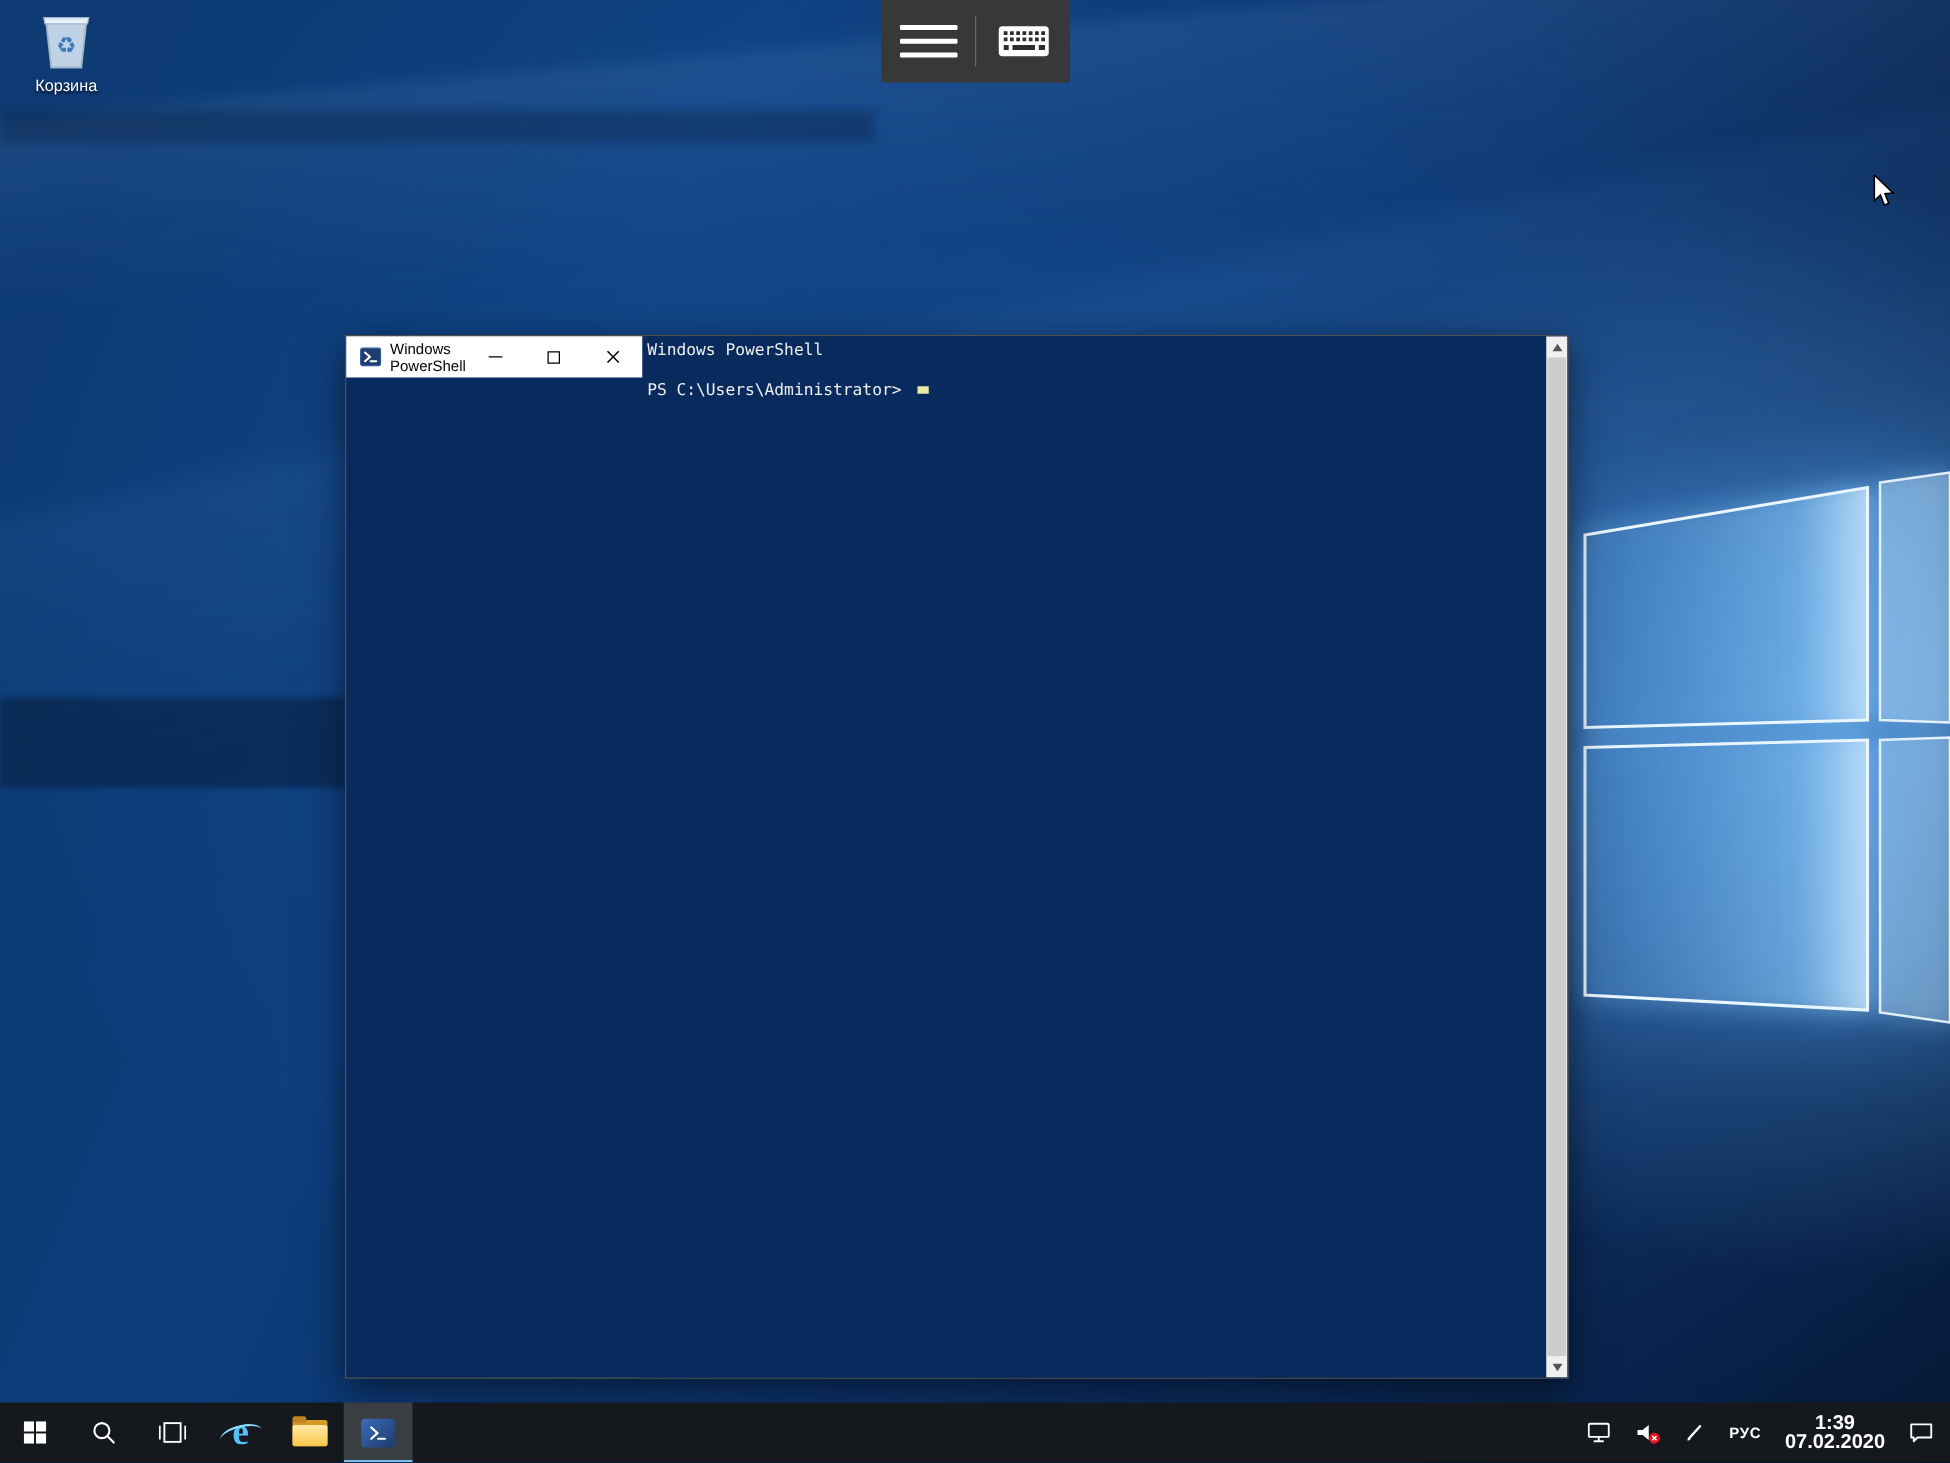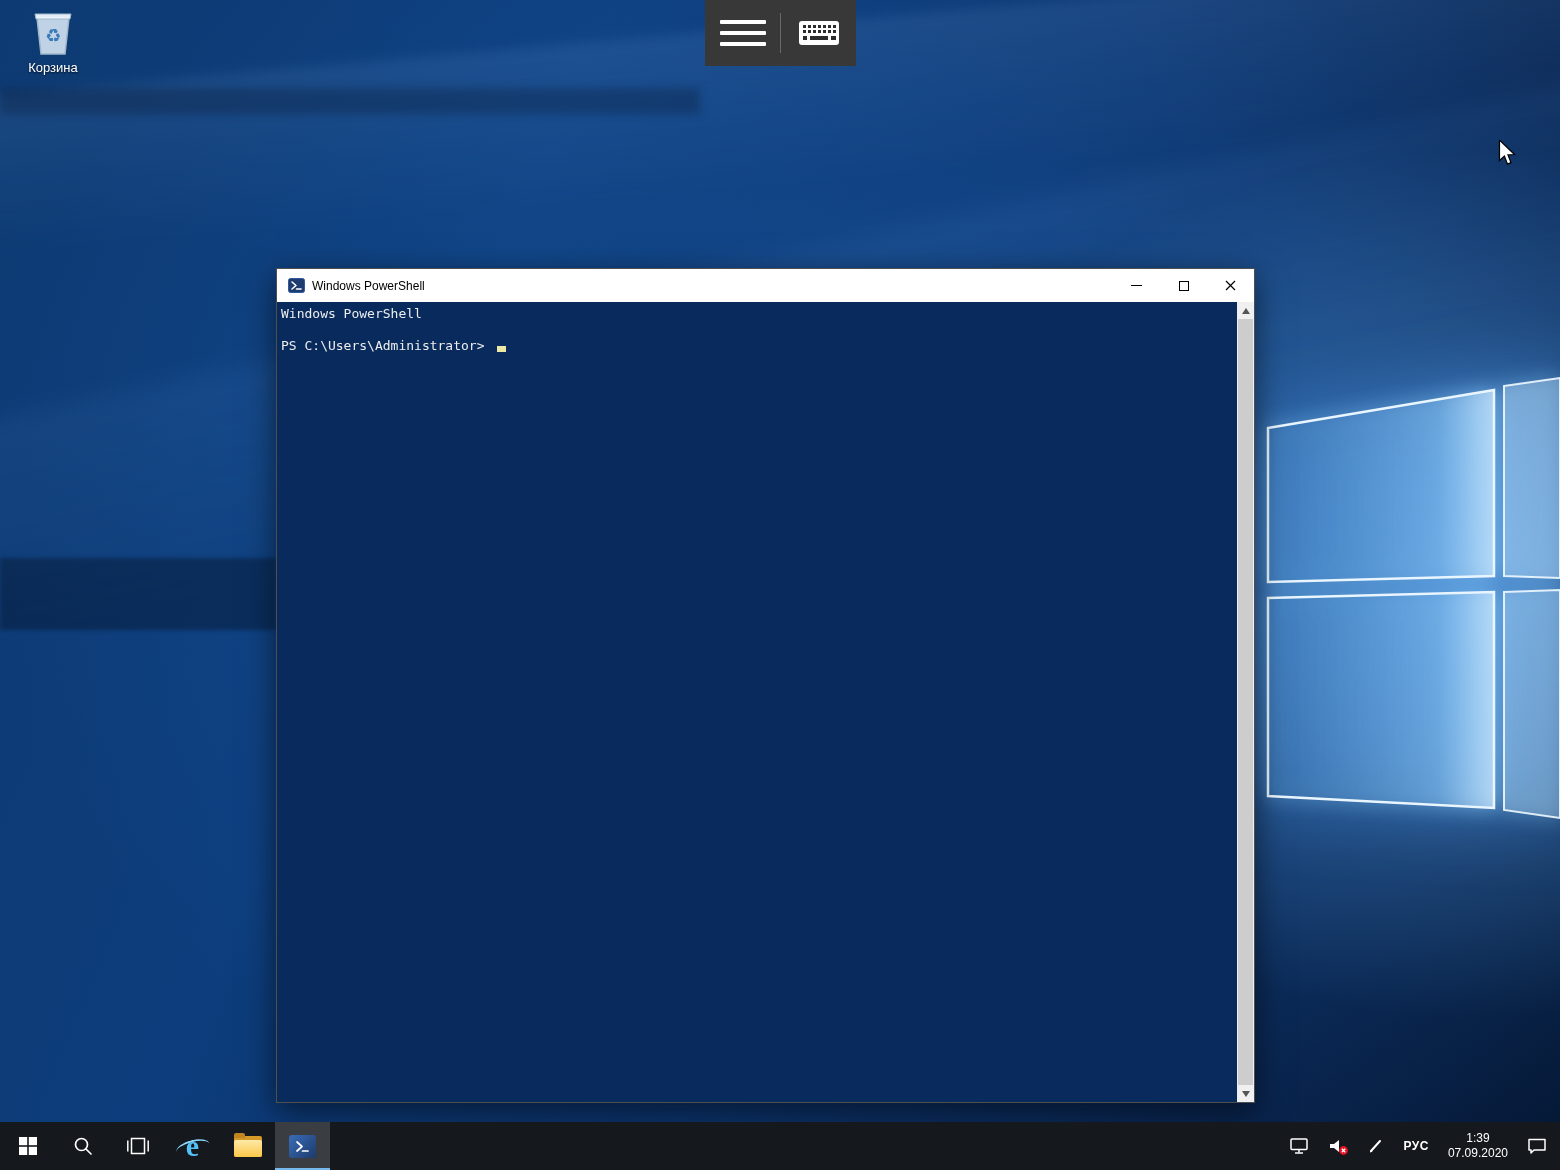--- a/index.html
+++ b/index.html
@@ -39,34 +39,34 @@
   .vm-toolbar { position:absolute; left:705px; top:0; width:151px; height:66px;
     background:#383838; display:flex; align-items:center; }
   .vm-btn { flex:1; height:100%; display:flex; align-items:center; justify-content:center; cursor:pointer; }
   .vm-divider { width:1px; height:40px; background:#6a6a6a; }
   .hamburger { width:46px; }
   .hamburger span { display:block; height:4px; background:#fff; border-radius:1px; margin:7px 0; }
 
   
   .ps-window { position:absolute; left:276px; top:268px; width:979px; height:835px;
     border:1px solid #4f4f4f; box-shadow:0 8px 30px rgba(0,0,0,.55);
-    display:flex; flex-direction:column; background:#082a5d; }
+    display:flex; background:#082a5d; }
   .titlebar { height:33px; background:#fff; display:flex; align-items:center; flex:0 0 33px; }
   .titlebar .app-icon { width:17px; height:17px; margin:0 7px 0 11px; }
   .titlebar .title { font-size:12px; color:#000; flex:1; }
   .winctl { display:flex; height:100%; }
   .winctl .btn { width:47px; height:100%; display:flex; align-items:center; justify-content:center; cursor:pointer; }
   .ic-min { width:11px; height:1px; background:#000; }
   .ic-max { width:10px; height:10px; border:1px solid #000; }
 
   .console { position:relative; flex:1; background:#082a5d; overflow:hidden;
     font-family:"DejaVu Sans Mono","Liberation Mono",monospace; font-size:13px;
     line-height:16px; color:#eeeeec; padding:4px 20px 0 4px; cursor:text; }
   .console-line { white-space:pre; }
-  .prompt-row { display:flex; align-items:flex-end; white-space:pre; }
+  .prompt-row { display:flex; align-items:center; white-space:pre; }
   .caret { display:inline-block; width:9px; height:6px; background:#ece9a6; margin-left:5px; margin-bottom:2px; }
 
   .scrollbar { position:absolute; right:0; top:0; bottom:0; width:17px; background:#f0f0f0; }
   .sb-arrow { position:absolute; left:0; width:17px; height:17px; display:flex;
     align-items:center; justify-content:center; cursor:pointer; }
   .sb-up { top:0; } .sb-down { bottom:0; }
   .tri-up { width:0; height:0; border-left:4px solid transparent; border-right:4px solid transparent;
     border-bottom:6px solid #555; }
   .tri-down { width:0; height:0; border-left:4px solid transparent; border-right:4px solid transparent;
     border-top:6px solid #555; }
@@ -76,21 +76,21 @@
   .taskbar { position:absolute; left:0; bottom:0; width:1560px; height:48px;
     background:#15181d; display:flex; align-items:stretch; z-index:50; }
   .tb-left { display:flex; }
   .tb-btn { width:55px; display:flex; align-items:center; justify-content:center; cursor:pointer; }
   .tb-btn.active { background:rgba(255,255,255,.16); box-shadow:inset 0 -2px 0 #76b9ed; }
   .tb-spacer { flex:1; }
   .tray { display:flex; align-items:center; gap:4px; padding-right:6px; }
   .tray-btn { height:59px; display:flex; align-items:center; justify-content:center;
     padding:0 7px; cursor:pointer; color:#fff;font-weight:bold; }
   .lang { font-size:12px; letter-spacing:.5px; }
-  .clock { text-align:center; font-size:12px; line-height:15px; color:#fff; padding:0 8px; cursor:default; }
+  .clock { text-align:center; font-size:16px; line-height:15px; color:#fff; padding:0 8px; cursor:default;font-weight:bold; }
 
   .ie-e { position:relative; width:30px; height:30px; display:flex; align-items:center; justify-content:center;
     color:#53c1f7; font-size:30px; font-weight:bold; font-family:"Liberation Serif","DejaVu Serif",serif; }
   .ie-e::after { content:""; position:absolute; left:-2px; top:9px; width:34px; height:14px;
     border:solid #8ad8ff; border-width:2px 0 0 0; border-radius:50%; transform:rotate(-14deg); }
 
   .folder { position:relative; width:28px; height:21px; }
   .folder .back { position:absolute; left:0; top:0; width:28px; height:21px; border-radius:2px;
     background:linear-gradient(#d79b28,#c08520); }
   .folder .back::before { content:""; position:absolute; left:0; top:-3px; width:11px; height:5px;
@@ -279,21 +279,21 @@
       </div>
       <div class="tray-btn">
         <svg width="18" height="18" viewBox="0 0 18 18">
           <path d="M4 14 L13 4" stroke="#fff" stroke-width="2" stroke-linecap="round"></path>
           <path d="M3 15.5 L5.5 14.8 L3.6 13 Z" fill="#fff"></path>
         </svg>
       </div>
       <div class="tray-btn lang">РУС</div>
       <div class="clock">
         <div>1:39</div>
-        <div>07.09.2020</div>
+        <div>07.02.2020</div>
       </div>
       <div class="tray-btn">
         <svg width="20" height="19" viewBox="0 0 20 19">
           <path d="M2 2.5 L18 2.5 L18 13 L7 13 L4 16 L4 13 L2 13 Z" fill="none" stroke="#fff" stroke-width="1.5" stroke-linejoin="round"></path>
         </svg>
       </div>
     </div>
   </div>
 
 </div>

